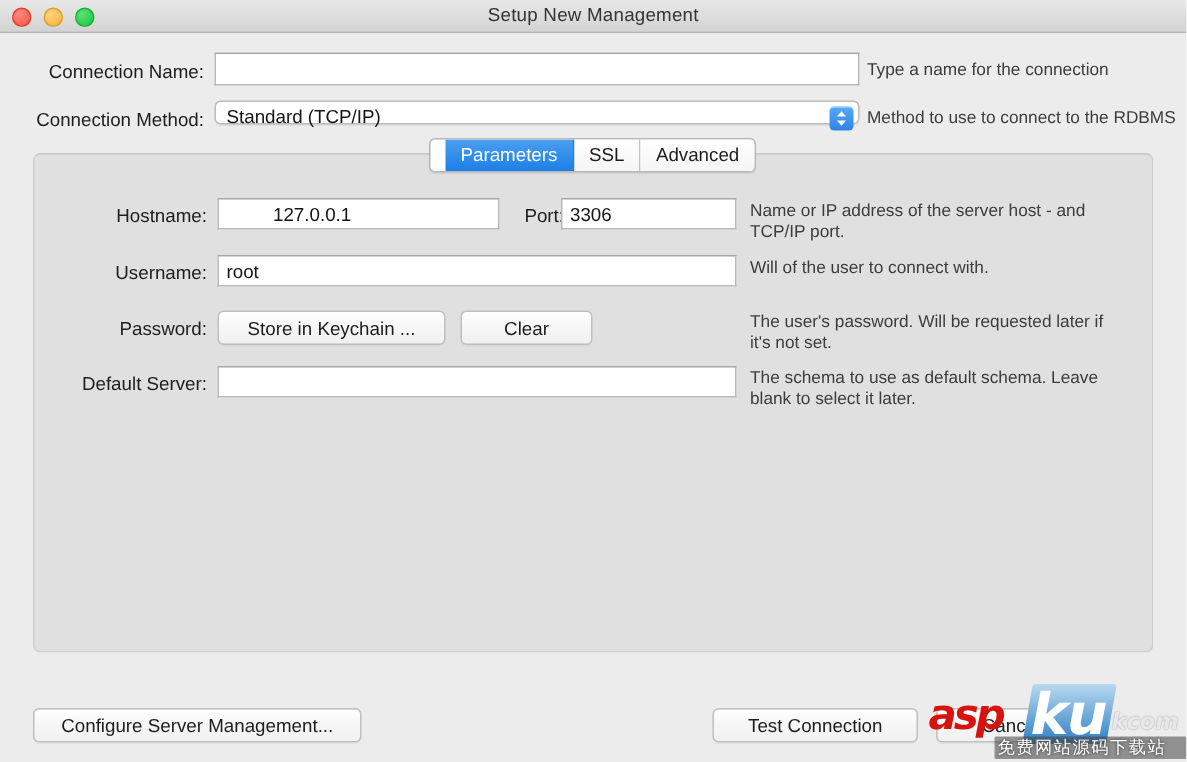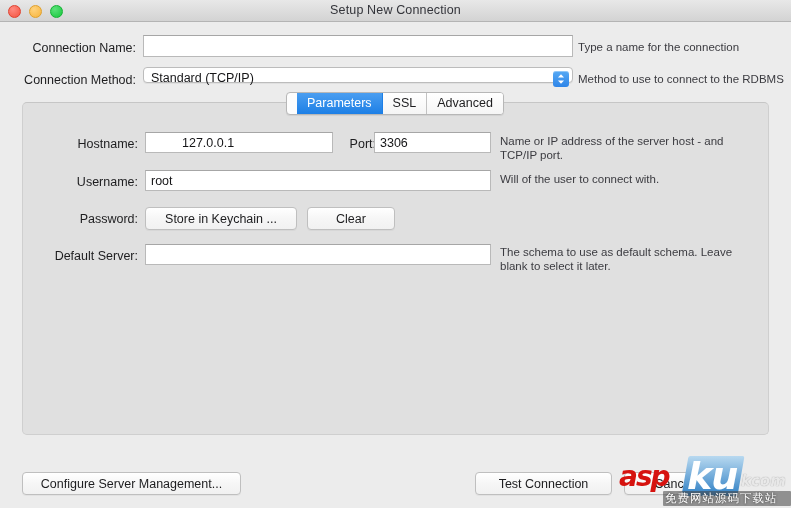--- a/index.html
+++ b/index.html
@@ -267,21 +267,21 @@
 <body>
 
 <div id="window">
 
   <div id="titlebar">
     <div class="traffic-lights">
       <span class="tl tl-close"></span>
       <span class="tl tl-min"></span>
       <span class="tl tl-max"></span>
     </div>
-    <div id="title-text">Setup New Connection</div>
+    <div id="title-text">Setup New Management</div>
   </div>
 
   <div id="content">
 
     <div class="lbl" style="left:0px; top:19px; width:136px;">Connection Name:</div>
     <input class="tf" id="connection-name-input" type="text" style="left: 143px; top: 13px; width: 430px; height: 22px;" value="">
     <div class="help" style="left:578px; top:18px; width:210px;">Type a name for the connection</div>
 
     <div class="lbl" style="left:0px; top:51px; width:136px;">Connection Method:</div>
     <div id="method-popup" style="left:143px; top:45px; width:430px; height:16px;">
@@ -309,20 +309,21 @@
     <input class="tf" id="port-input" type="text" style="left: 374px; top: 110px; width: 117px; height: 21px;" value="3306">
     <div class="help" style="left:500px; top:112px; width:250px;">Name or IP address of the server host - and TCP/IP port.</div>
 
     <div class="lbl" style="left:20px; top:153px; width:118px;">Username:</div>
     <input class="tf" id="username-input" type="text" style="left: 145px; top: 148px; width: 346px; height: 21px;" value="root">
     <div class="help" style="left:500px; top:150px; width:250px;">Will of the user to connect with.</div>
 
     <div class="lbl" style="left:20px; top:190px; width:118px;">Password:</div>
     <button class="btn" style="left:145px; top:185px; width:152px; height:23px;">Store in Keychain ...</button>
     <button class="btn" style="left:307px; top:185px; width:88px; height:23px;">Clear</button>
+    <div class="help" style="left:500px; top:186px; width:252px;">The user's password. Will be requested later if it's not set.</div>
 
     <div class="lbl" style="left:10px; top:227px; width:128px;">Default Server:</div>
     <input class="tf" id="default-schema-input" type="text" style="left: 145px; top: 222px; width: 346px; height: 21px;" value="">
     <div class="help" style="left:500px; top:223px; width:250px;">The schema to use as default schema. Leave blank to select it later.</div>
 
     <button class="btn" style="left:475px; top:450px; width:137px; height:23px;">Test Connection</button>
     <button class="btn" style="left:22px; top:450px; width:219px; height:23px;">Configure Server Management...</button>
     <button class="btn" style="left:624px; top:450px; width:100px; height:23px;">Cancel</button>
 
   </div>

